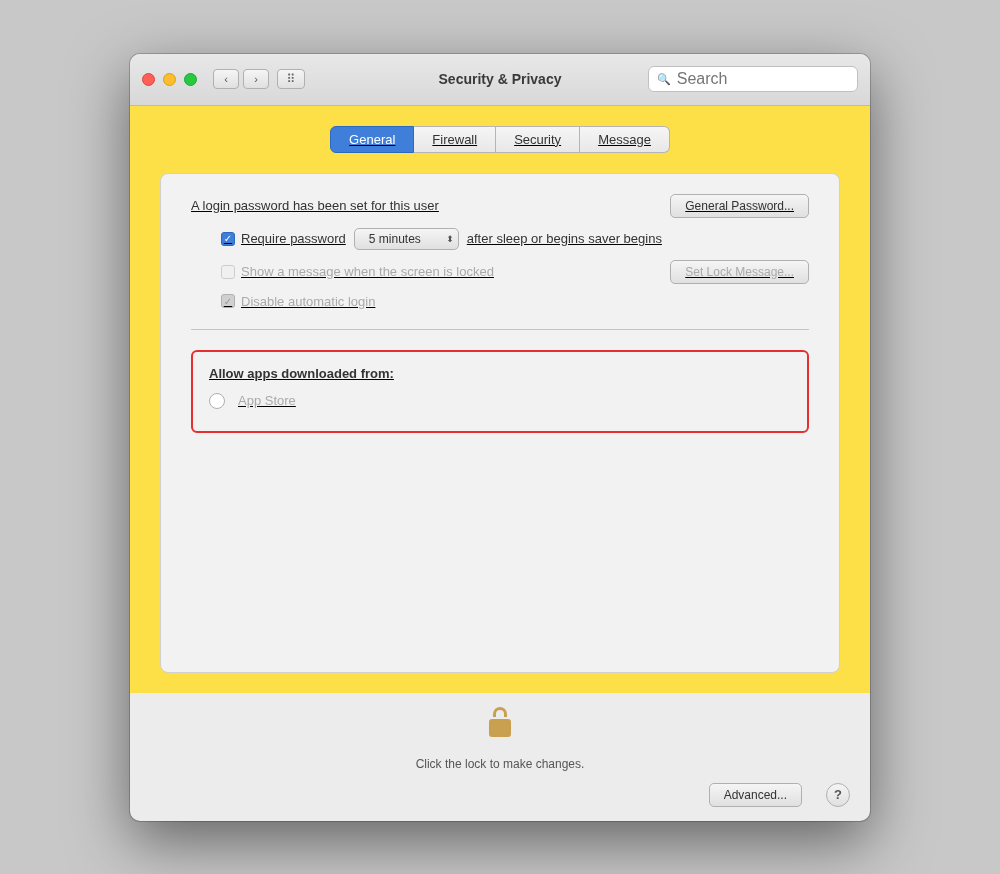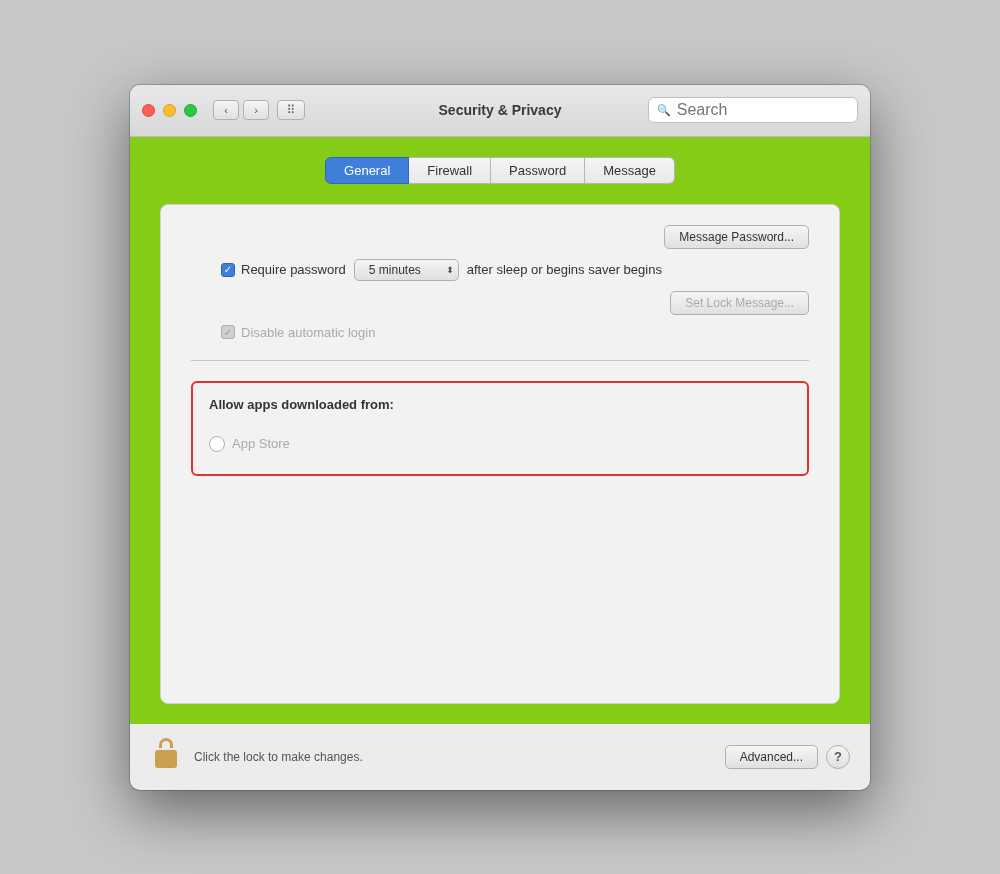--- a/index.html
+++ b/index.html
@@ -118,21 +118,22 @@
     }
 
     .search-icon-char {
       color: #999;
       font-size: 11px;
     }
 
     
     .content {
       padding: 20px 30px 20px;
-      background: #84cc16;
+      background: #fde047;
+      text-decoration: underline;
     }
 
     
     .tab-bar {
       display: flex;
       justify-content: center;
       gap: 0;
       margin-bottom: 20px;
     }
 
@@ -282,28 +283,28 @@
       border: 2px solid #e53030;
       border-radius: 6px;
       padding: 14px 16px;
       margin-bottom: 20px;
     }
 
     .section-label {
       font-size: 13px;
       font-weight: 600;
       color: #333;
-      margin-bottom: 24px;
+      margin-bottom: 12px;
     }
 
     
     .radio-wrapper {
       display: flex;
       align-items: center;
-      gap: 7px;
+      gap: 13px;
       margin-bottom: 8px;
       font-size: 13px;
       color: #333;
     }
 
     .radio-wrapper.disabled {
       color: #999;
     }
 
     .custom-radio {
@@ -335,20 +336,21 @@
     .custom-radio.disabled {
       cursor: default;
     }
 
     
     .bottom-bar {
       display: flex;
       align-items: center;
       padding: 14px 20px;
       gap: 12px;
+      flex-direction: column;
     }
 
     .lock-icon {
       width: 32px;
       height: 38px;
       display: flex;
       flex-direction: column;
       align-items: center;
       flex-shrink: 0;
     }
@@ -372,21 +374,21 @@
     }
 
     .lock-label {
       font-size: 12px;
       color: #555;
       flex: 1;
     }
 
     .bottom-buttons {
       display: flex;
-      gap: 8px;
+      gap: 24px;
       margin-left: auto;
     }
 
     .help-btn {
       width: 24px;
       height: 24px;
       border-radius: 50%;
       background: linear-gradient(to bottom, #f5f5f5, #e0e0e0);
       border: 1px solid #b0b0b0;
       display: flex;
@@ -423,29 +425,30 @@
       <span class="search-icon-char">🔍</span>
       <input type="text" placeholder="Search" style="">
     </div>
   </div>
 
   <div class="content">
 
     <div class="tab-bar">
       <div class="tab active">General</div>
       <div class="tab">Firewall</div>
-      <div class="tab">Password</div>
+      <div class="tab">Security</div>
       <div class="tab">Message</div>
     </div>
 
     <div class="panel">
 
       <div class="setting-row">
+        <span>A login password has been set for this user</span>
         <span style="flex:1"></span>
-        <button class="btn">Message Password...</button>
+        <button class="btn">General Password...</button>
       </div>
 
       <div class="setting-row indent">
         <div class="checkbox-wrapper">
           <div class="custom-checkbox checked">✓</div>
           <span>Require password</span>
         </div>
         <div class="select-wrapper">
           <select>
             <option>immediately</option>
@@ -453,20 +456,24 @@
             <option>1 minute</option>
             <option selected="">5 minutes</option>
             <option>15 minutes</option>
             <option>1 hour</option>
           </select>
         </div>
         <span>after sleep or begins saver begins</span>
       </div>
 
       <div class="setting-row indent">
+        <div class="checkbox-wrapper">
+          <div class="custom-checkbox disabled"></div>
+          <span class="text-muted">Show a message when the screen is locked</span>
+        </div>
         <span style="flex:1"></span>
         <button class="btn" disabled="">Set Lock Message...</button>
       </div>
 
       <div class="setting-row indent">
         <div class="checkbox-wrapper">
           <div class="custom-checkbox checked-disabled">✓</div>
           <span class="text-muted">Disable automatic login</span>
         </div>
       </div>

